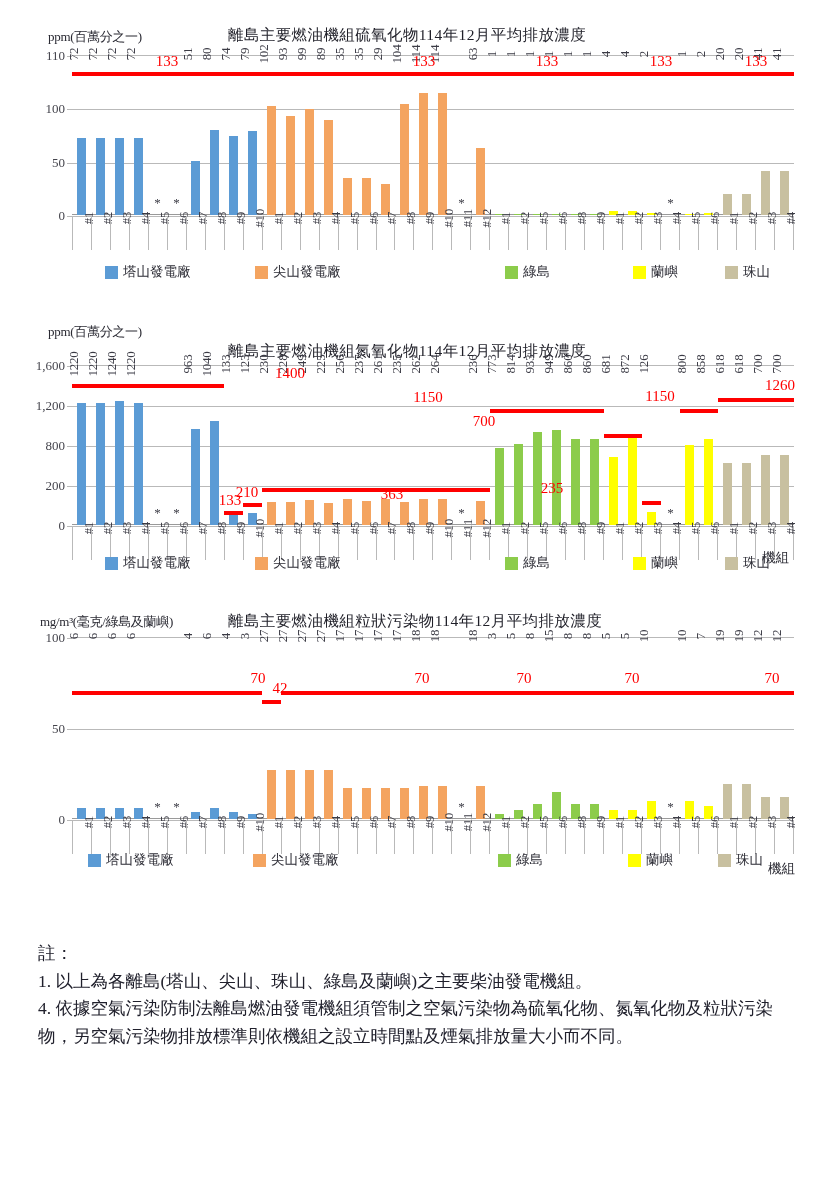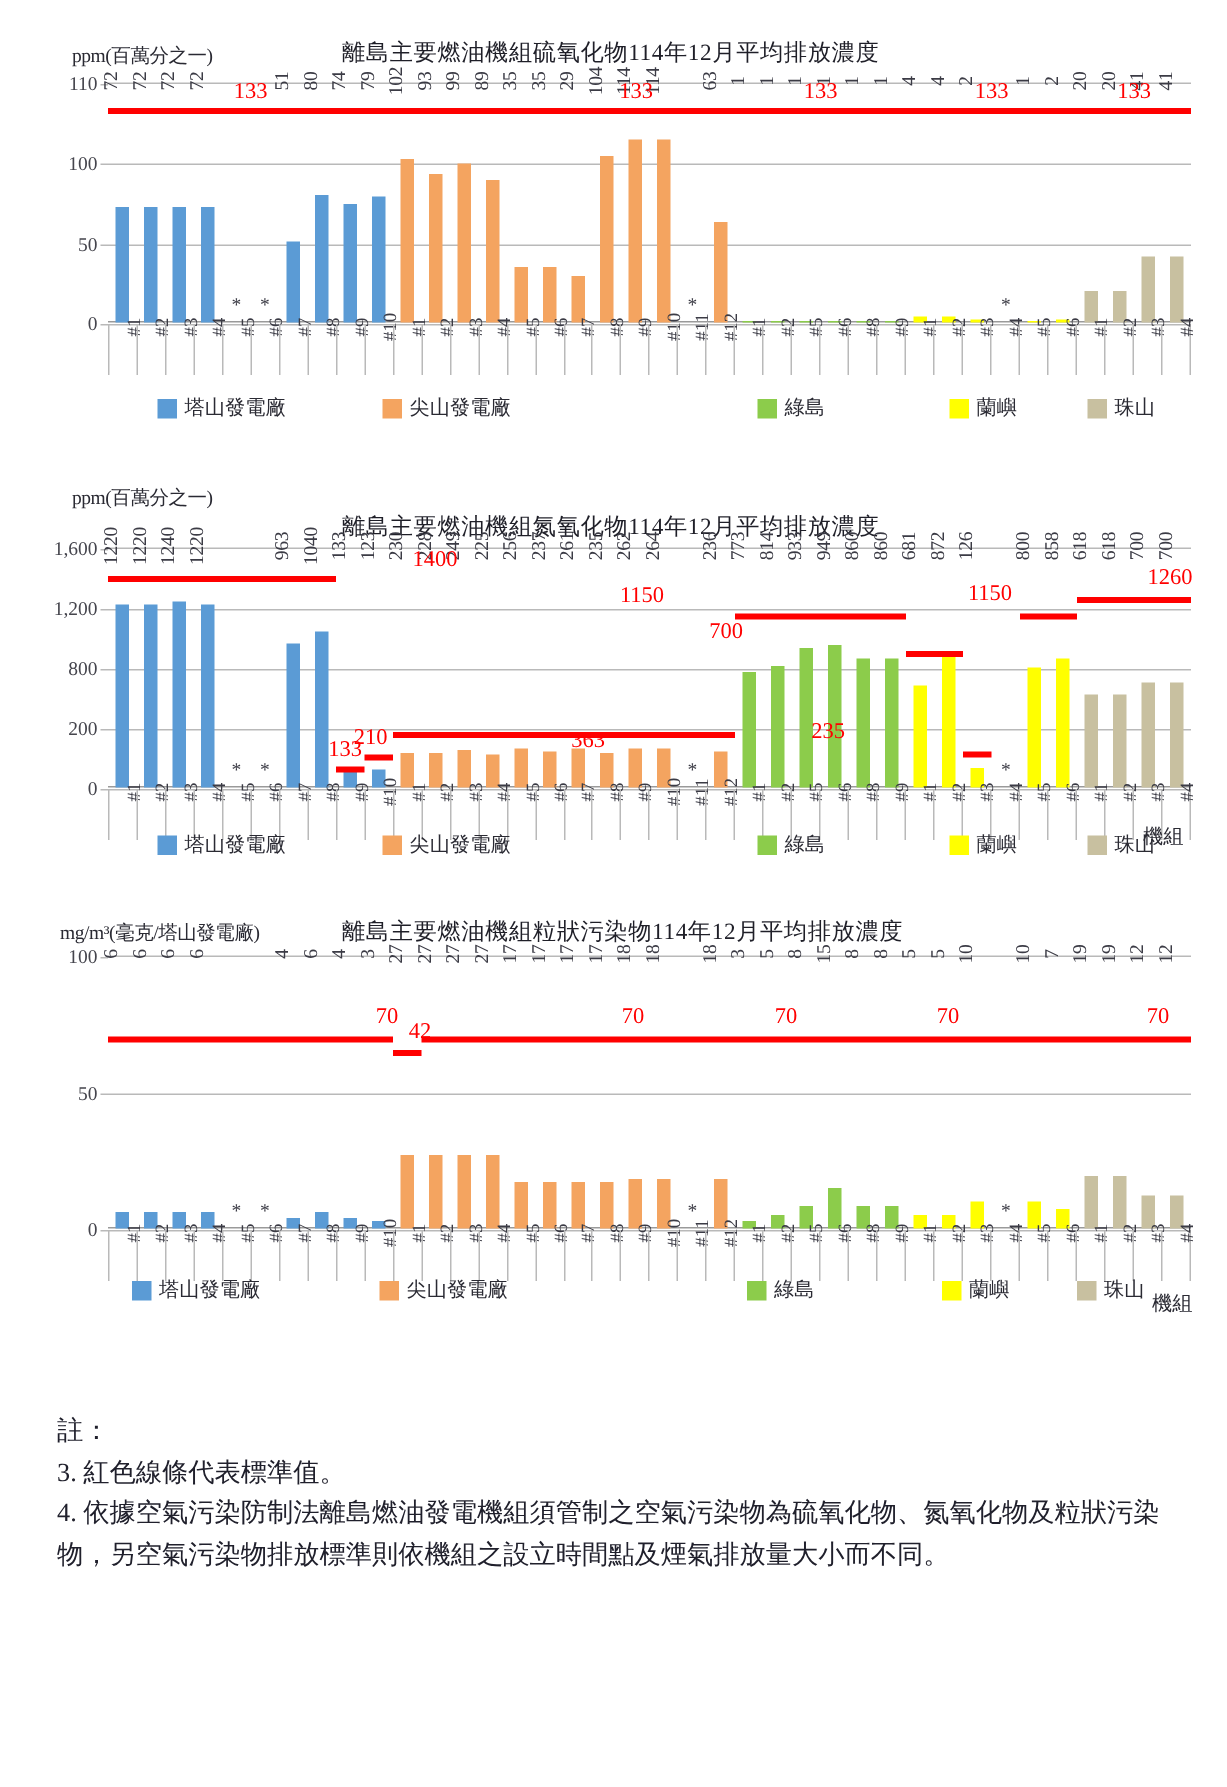--- a/index.html
+++ b/index.html
@@ -891,21 +891,21 @@
       </div>
       <div class="legend-item" style="position: absolute; left: 620px;">
         <span class="swatch sw-beige"></span>
         <span>珠山</span>
       </div>
     </div>
   <div class="axis-name" style="left:762px; top:549px;">機組</div>
 </div>
 
 <div class="chart-block">
-  <div class="unit-label" style="left:40px; top:613px;">mg/m³(毫克/塔山發電廠)</div>
+  <div class="unit-label" style="left:40px; top:613px;">mg/m³(毫克/綠島及蘭嶼)</div>
   <div class="chart-title" style="left:228px; top:611px;">離島主要燃油機組粒狀污染物114年12月平均排放濃度</div>
   <div class="plot" id="plot-pm" style="left:72px; top:637px; width:722px; height:182px;">
       <div class="gridline" style="top: 182px;"></div>
       <div class="ytick" style="top: 182px;">0</div>
       <div class="ytick-mark" style="top: 182px;"></div>
       <div class="gridline" style="top: 91px;"></div>
       <div class="ytick" style="top: 91px;">50</div>
       <div class="ytick-mark" style="top: 91px;"></div>
       <div class="ytick" style="top: 0px;">100</div>
       <div class="ytick-mark" style="top: 0px;"></div>
@@ -1243,15 +1243,15 @@
       <div class="legend-item" style="position: absolute; left: 630px;">
         <span class="swatch sw-beige"></span>
         <span>珠山</span>
       </div>
     </div>
   <div class="axis-name" style="left:768px; top:860px;">機組</div>
 </div>
 
 <div class="notes">
   <p>註：</p>
-  <p>3. 紅色線條代表標準值。</p>
+  <p>1. 以上為各離島(塔山、尖山、珠山、綠島及蘭嶼)之主要柴油發電機組。</p>
   <p>4. 依據空氣污染防制法離島燃油發電機組須管制之空氣污染物為硫氧化物、氮氧化物及粒狀污染物，另空氣污染物排放標準則依機組之設立時間點及煙氣排放量大小而不同。</p>
 </div>
 
 </body></html>

